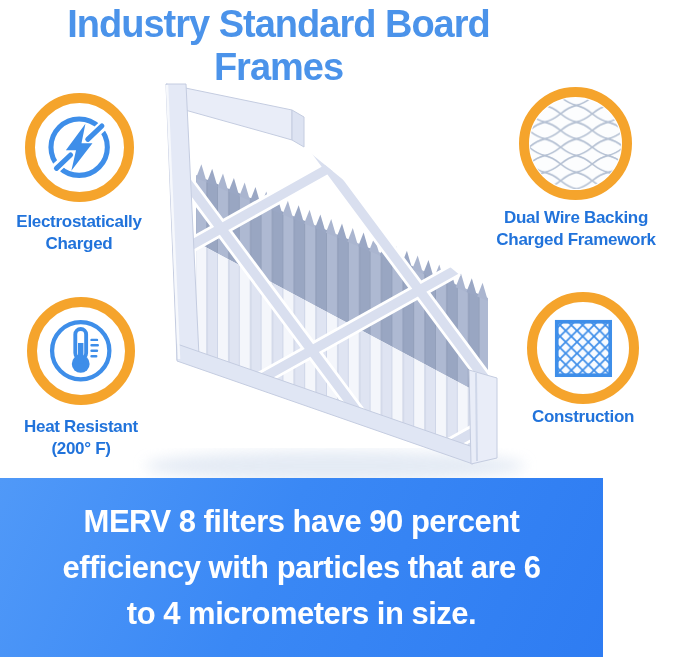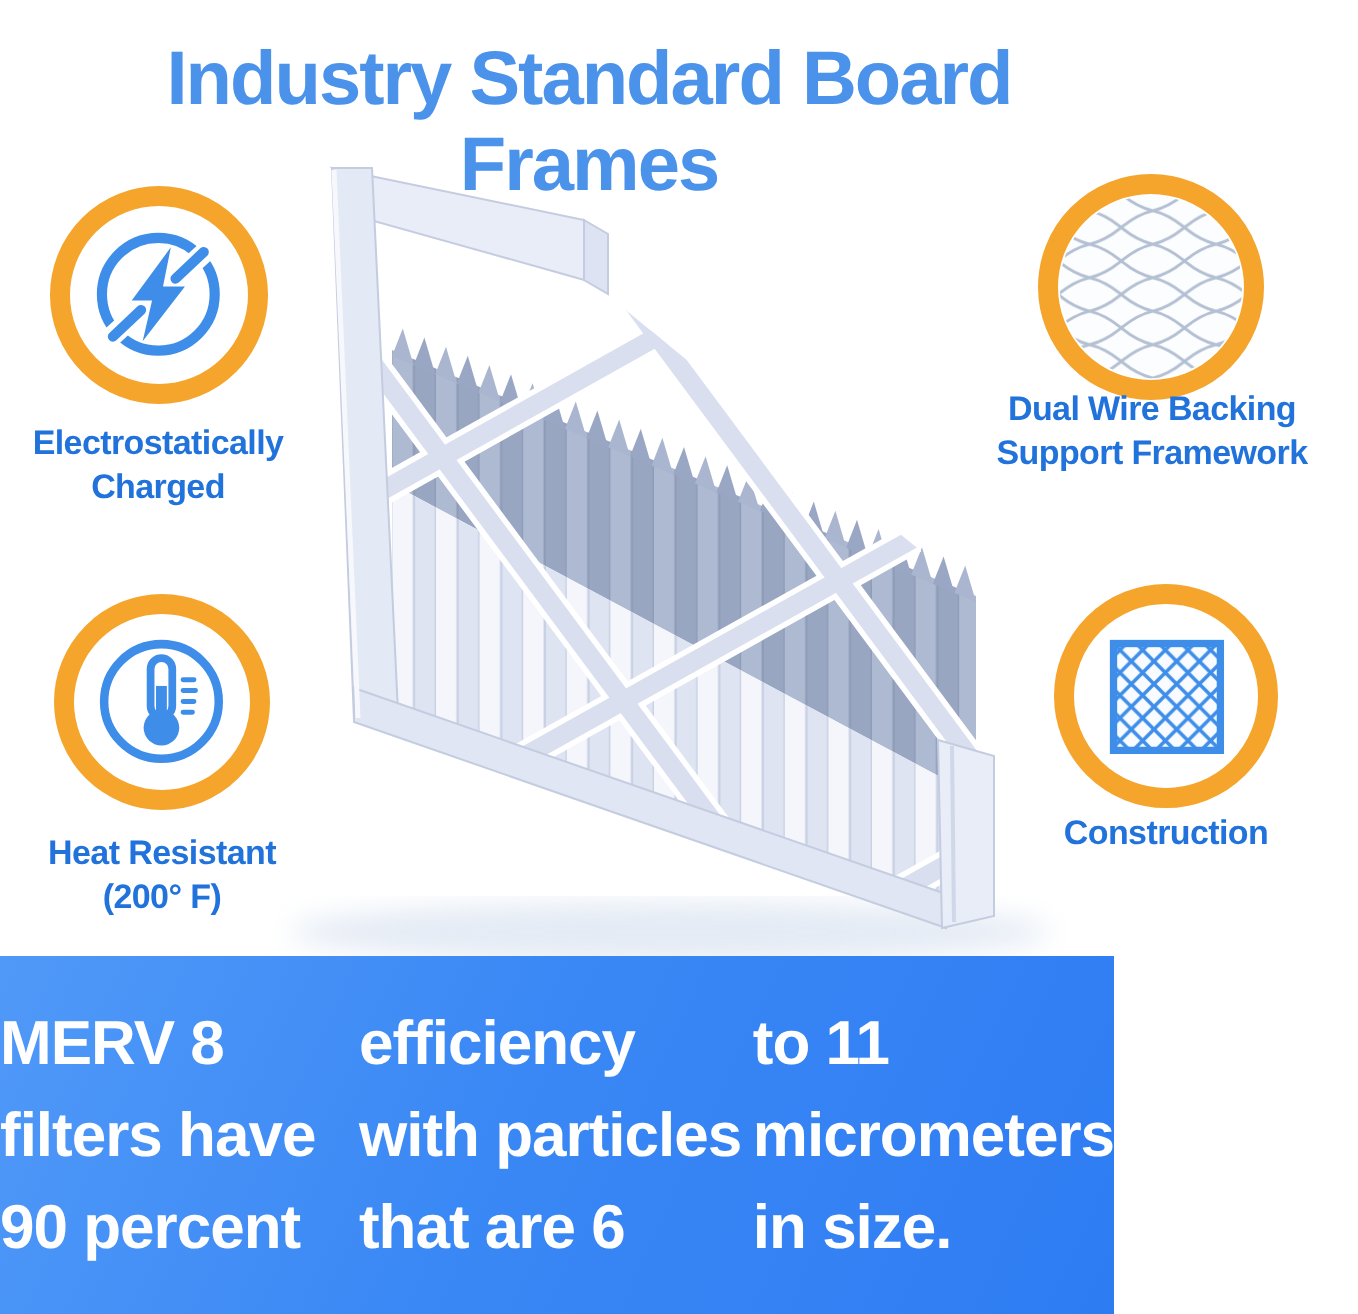--- a/index.html
+++ b/index.html
@@ -6,21 +6,21 @@
   .canvas{
     position:relative;
     width:679px;height:657px;
     margin:0 auto;
     background:#ffffff;
     overflow:hidden;
     font-family:"Liberation Sans", sans-serif;
   }
   .page-title{
     position:absolute;left:0;top:0;width:557px;
-    margin:16px;padding-top:3px;
+    margin:0;padding-top:3px;
     text-align:center;
     font-size:38px;font-weight:bold;letter-spacing:-1px;
     color:#4B93EA;
   }
   .filter-render{position:absolute;left:0;top:0;width:679px;height:657px;}
   .feature{position:absolute;}
   .ring{
     position:absolute;
     border:10px solid #F5A42C;
     border-radius:50%;
@@ -35,29 +35,29 @@
     position:absolute;
     text-align:center;
     font-size:17px;font-weight:bold;letter-spacing:-0.3px;
     line-height:22px;
     color:#2173DB;
   }
   
   .ring-tl{left:25px;top:93px;width:109px;height:109px;}
   .lbl-tl{left:-11px;top:211px;width:180px;}
   .ring-tr{left:519px;top:87px;width:113px;height:113px;}
-  .lbl-tr{left:473px;top:194px;width:206px;}
+  .lbl-tr{left:473px;top:207px;width:206px;}
   .ring-bl{left:27px;top:297px;width:108px;height:108px;}
   .lbl-bl{left:-9px;top:416px;width:180px;}
   .ring-br{left:527px;top:292px;width:112px;height:112px;}
   .lbl-br{left:493px;top:406px;width:180px;}
   .banner{
-    position:absolute;left:0;bottom:0;width:557px;height:179px;
+    position:absolute;left:0;bottom:0;width:603px;height:179px;
     background:linear-gradient(115deg,#5099F8 0%,#3A88F5 45%,#2E7CF2 100%);
-    display:flex;justify-content:center;align-items:center;
+    display:flex;flex-direction:column;justify-content:center;align-items:center;
     color:#ffffff;
     font-size:31px;font-weight:bold;letter-spacing:-0.5px;
     line-height:46px;
     text-align:left;
   }
 </style>
 </head>
 <body>
 
 <div class="canvas">
@@ -170,21 +170,21 @@
         </defs>
         <circle cx="50" cy="50" r="49" fill="#fcfdfe"></circle>
         <g clip-path="url(#meshClip)">
           <rect x="-10" y="-10" width="120" height="120" fill="url(#mesh)"></rect>
           <rect x="-8" y="-8.5" width="120" height="120" fill="url(#mesh)" opacity="0.55"></rect>
         </g>
       </svg>
     </div>
     <div class="feature-label lbl-tr">
       <div>Dual Wire Backing</div>
-      <div>Support Framework</div>
+      <div>Charged Framework</div>
     </div>
   </div>
 
   <div class="feature">
     <div class="ring ring-bl pad">
       <svg viewBox="0 0 100 100" aria-hidden="true">
         <circle cx="50" cy="50" r="37" fill="none" stroke="#3E8EE9" stroke-width="5.5"></circle>
         <rect x="43" y="22" width="14" height="38" rx="7" fill="#ffffff" stroke="#3E8EE9" stroke-width="5"></rect>
         <circle cx="50" cy="67" r="11.5" fill="#3E8EE9"></circle>
         <rect x="46.5" y="40" width="7" height="27" fill="#3E8EE9"></rect>
@@ -213,16 +213,16 @@
       </svg>
     </div>
     <div class="feature-label lbl-br">
       <div>Construction</div>
     </div>
   </div>
 
   <div class="banner">
     <div>MERV 8 filters have 90 percent</div>
     <div>efficiency with particles that are 6</div>
-    <div>to 11 micrometers in size.</div>
+    <div>to 4 micrometers in size.</div>
   </div>
 
 </div>
 
 </body></html>

